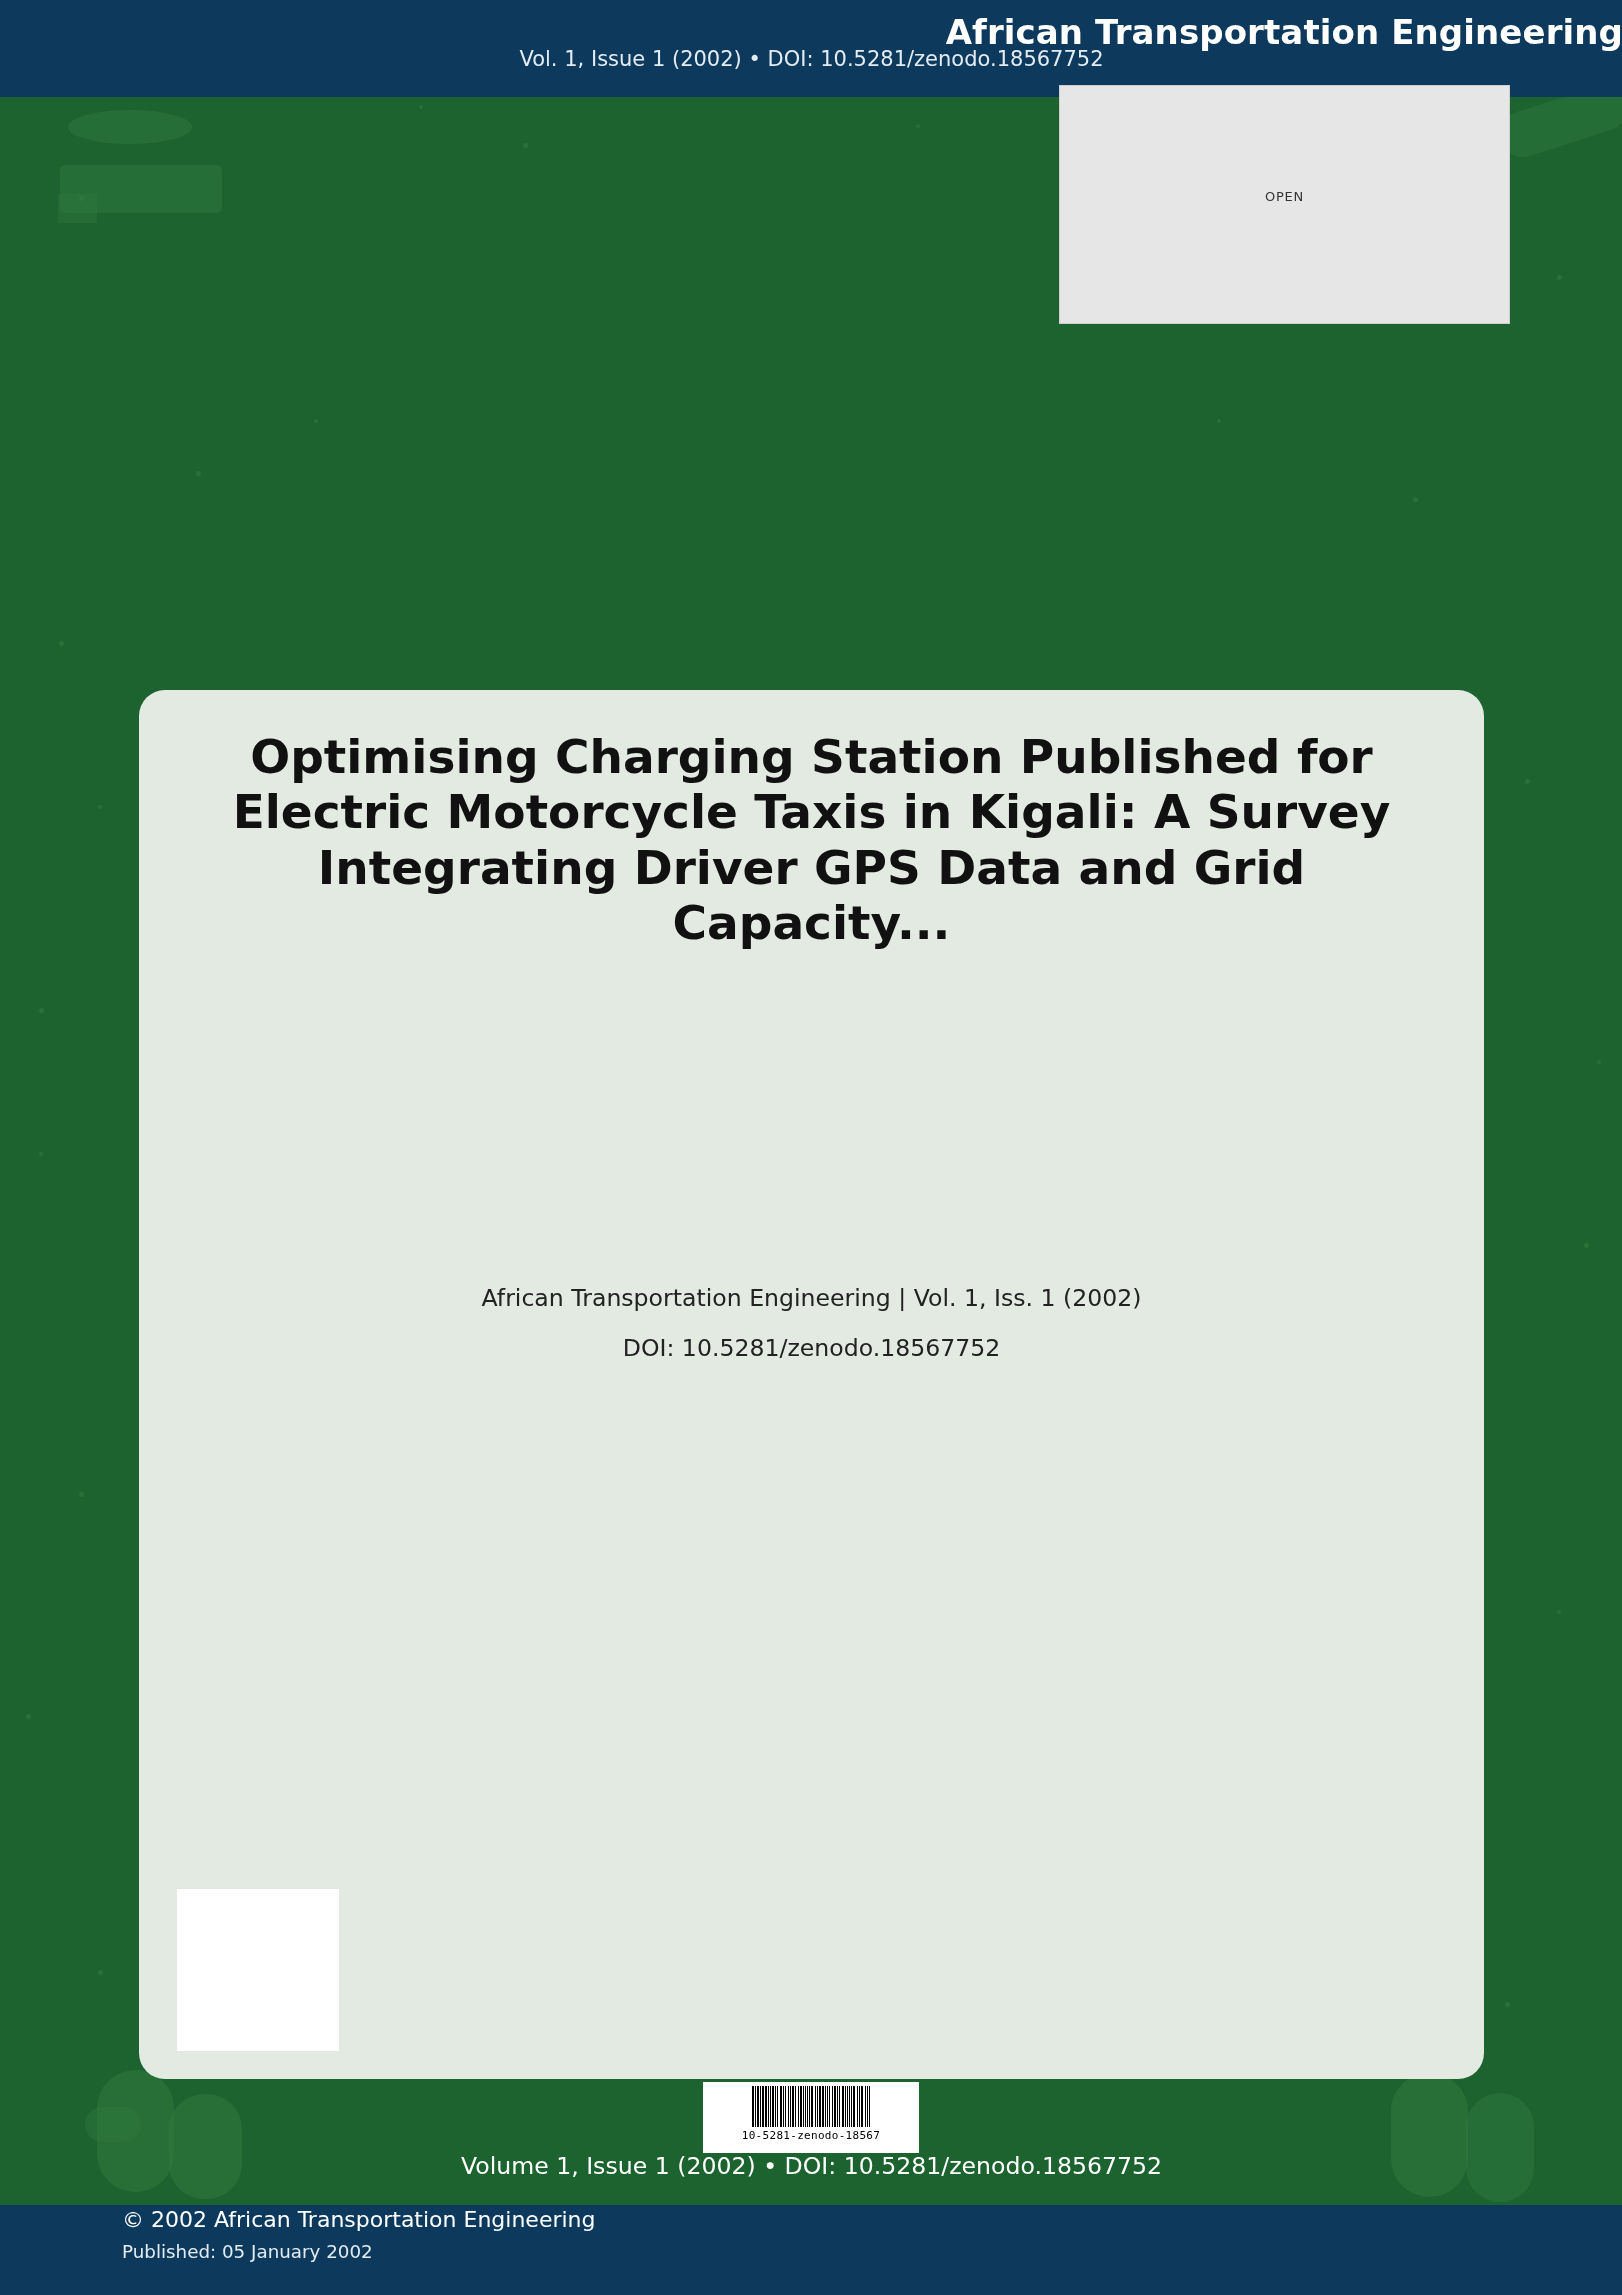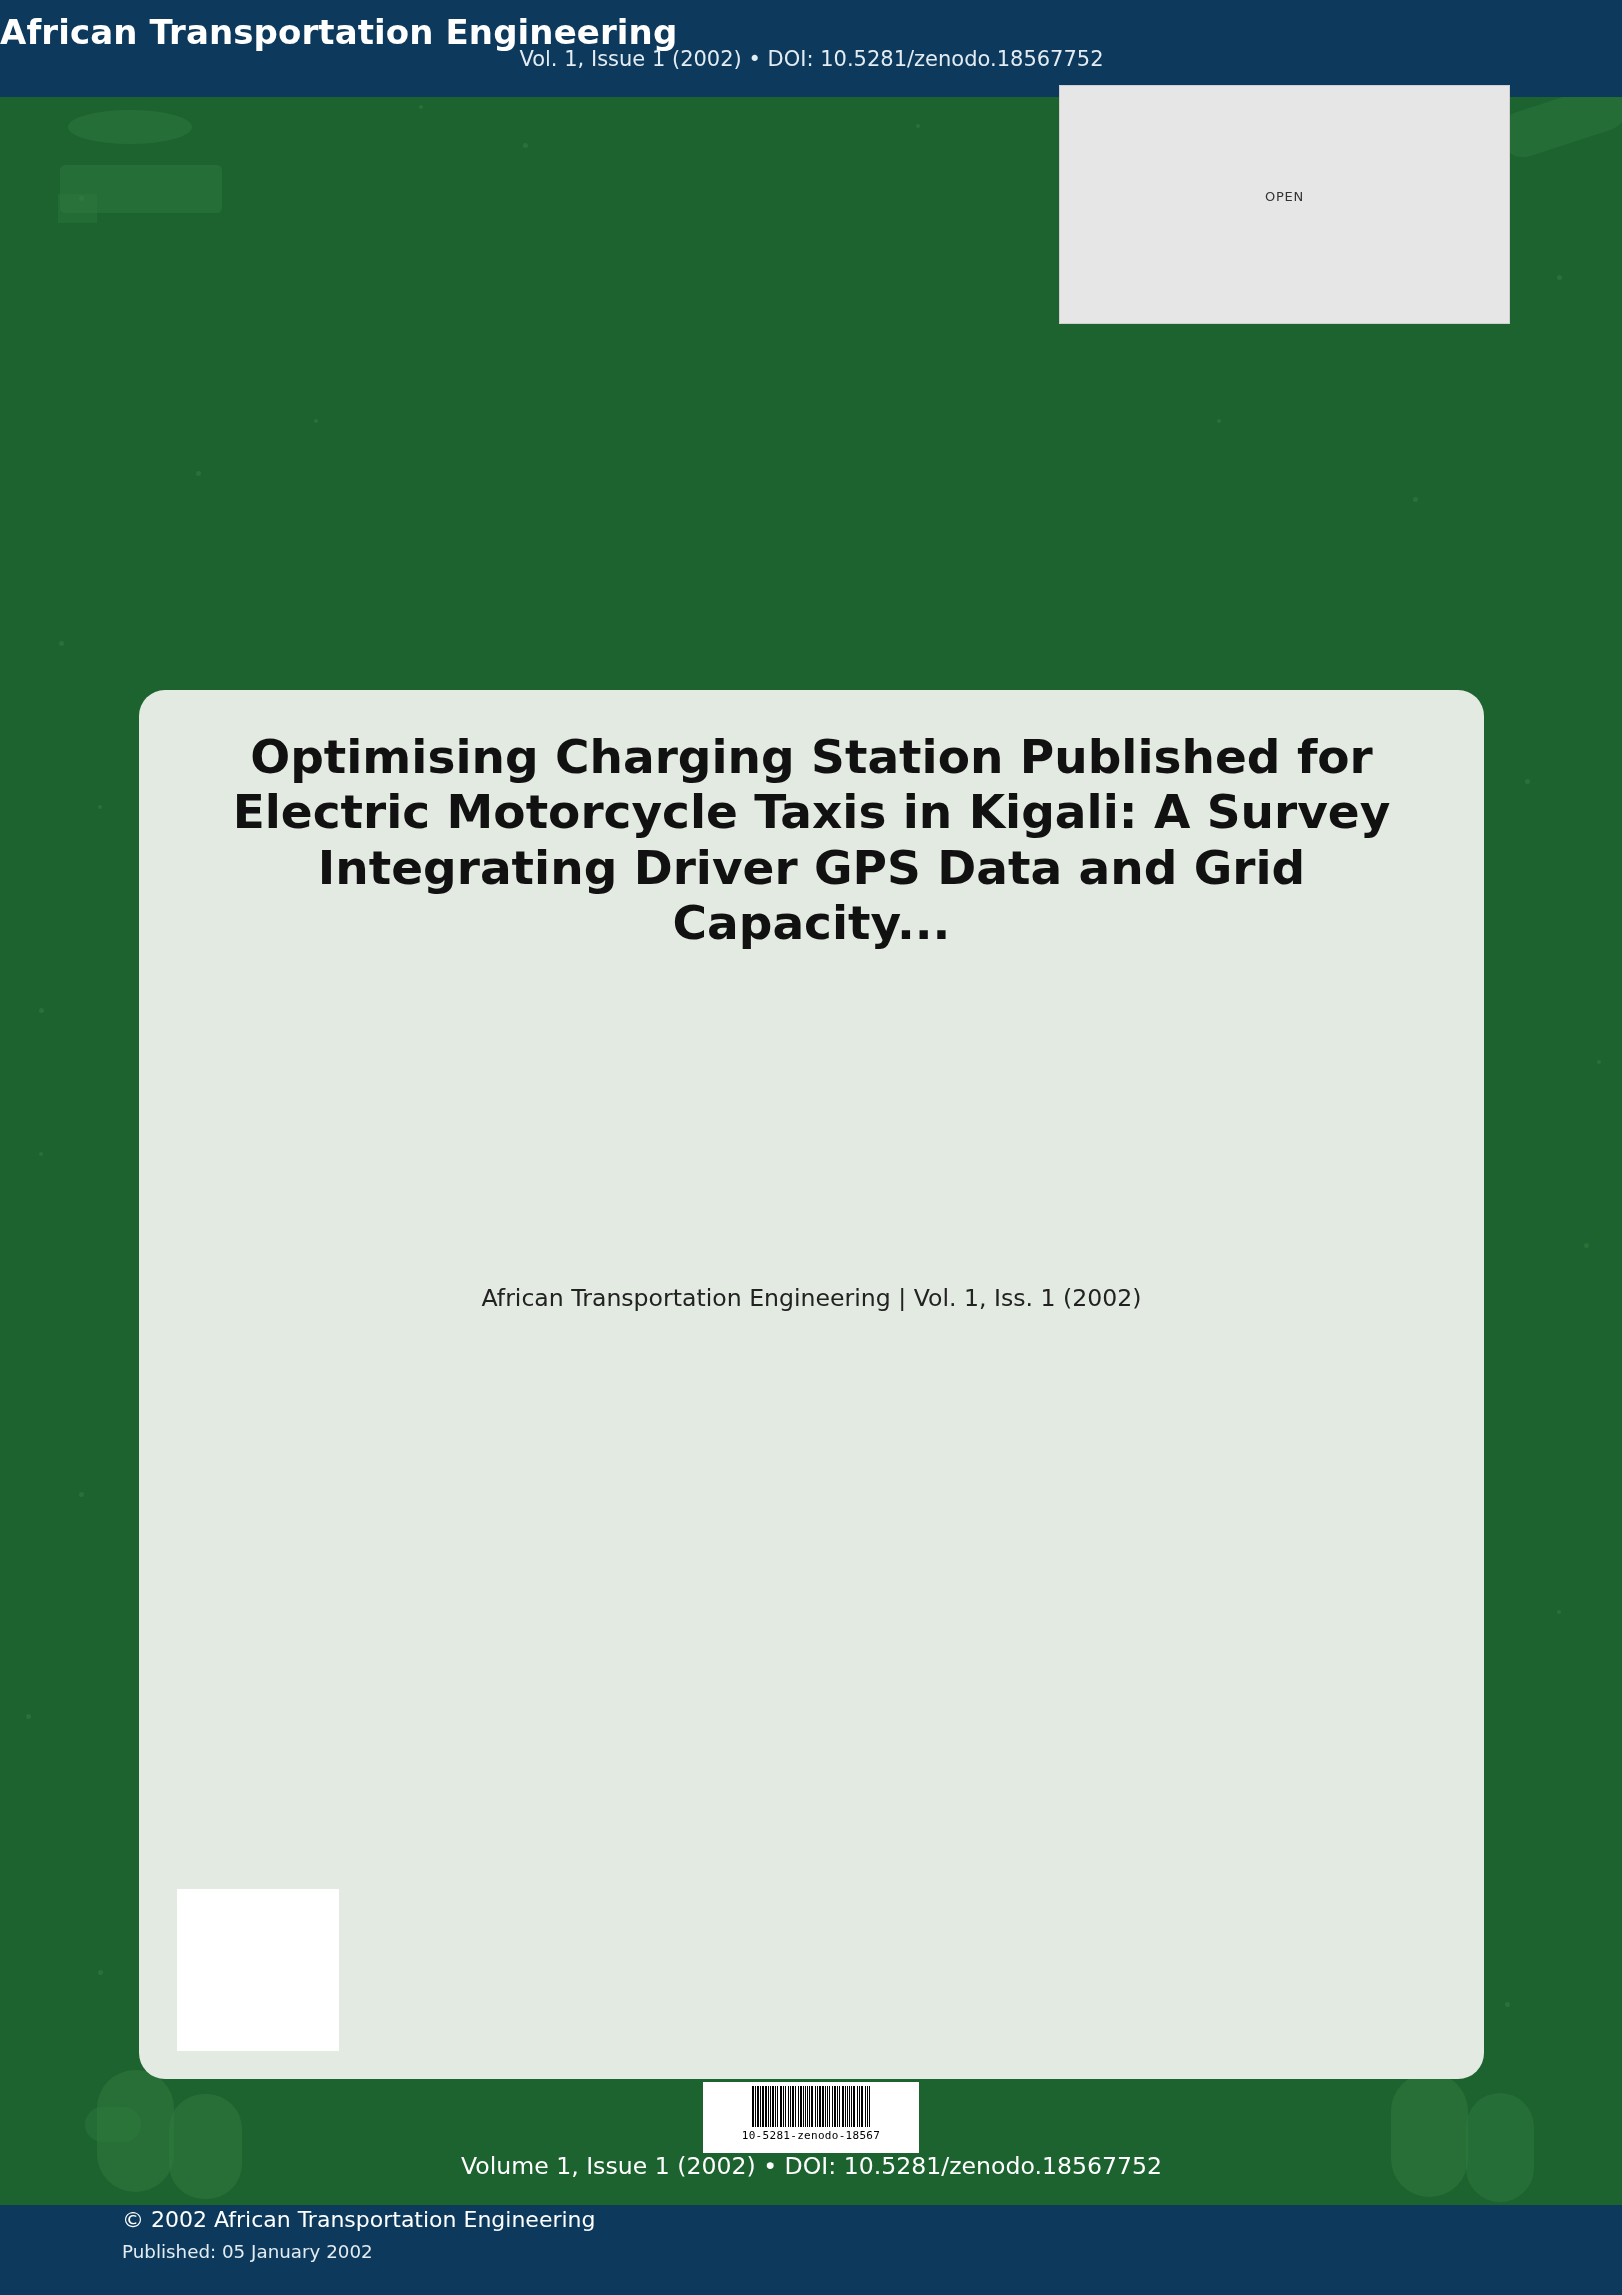--- a/index.html
+++ b/index.html
@@ -39,21 +39,21 @@
     position: absolute;
     left: 0; top: 0;
     width: 1623px;
     height: 97px;
     background: #0d3a5c;
   }
   .journal-title {
     position: absolute;
     left: 0; top: 11.8px;
     width: 1623px;
-    text-align: left;
+    text-align: right;
     color: #ffffff;
     font-size: 34px;
     font-weight: bold;
     letter-spacing: 0.1px;
   }
   .issue-line {
     position: absolute;
     left: 0; top: 47px;
     width: 1623px;
     text-align: center;
@@ -280,20 +280,21 @@
 <div class="journal-title">African Transportation Engineering</div>
 <div class="issue-line">Vol. 1, Issue 1 (2002) • DOI: 10.5281/zenodo.18567752</div>
 
 <div class="oa-box">
   <div class="oa-label">OPEN</div>
 </div>
 
 <div class="card">
   <div class="title">Optimising Charging Station Published for Electric Motorcycle Taxis in Kigali: A Survey Integrating Driver GPS Data and Grid Capacity...</div>
   <div class="meta-line-1">African Transportation Engineering | Vol. 1, Iss. 1 (2002)</div>
+  <div class="meta-line-2">DOI: 10.5281/zenodo.18567752</div>
 
   <div class="qr">
     <div class="qr-grid" id="qr-grid">
         <i style="background:#111"></i>
         <i style="background:#111"></i>
         <i style="background:#111"></i>
         <i style="background:#111"></i>
         <i style="background:#111"></i>
         <i style="background:#111"></i>
         <i style="background:#111"></i>

